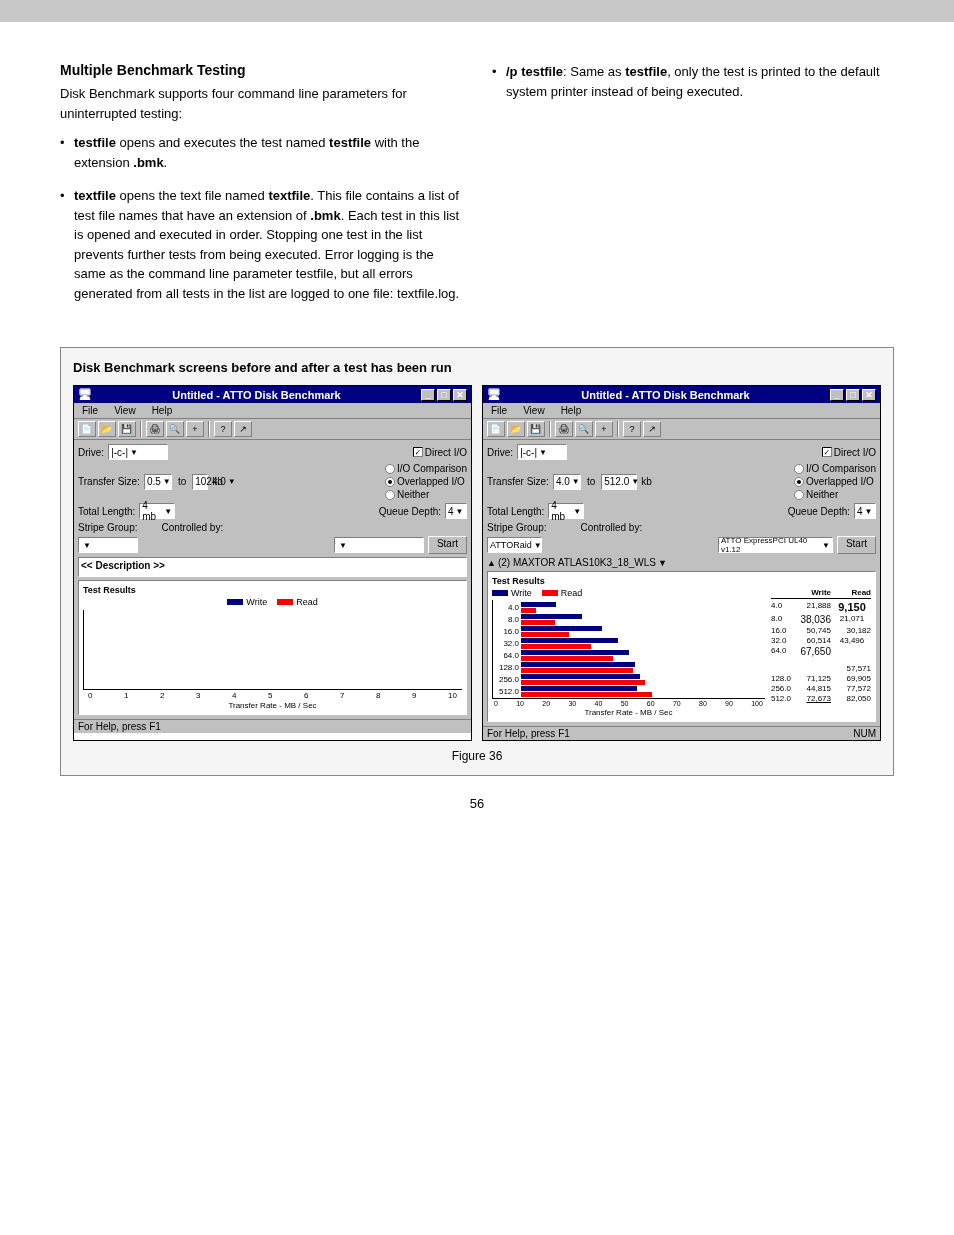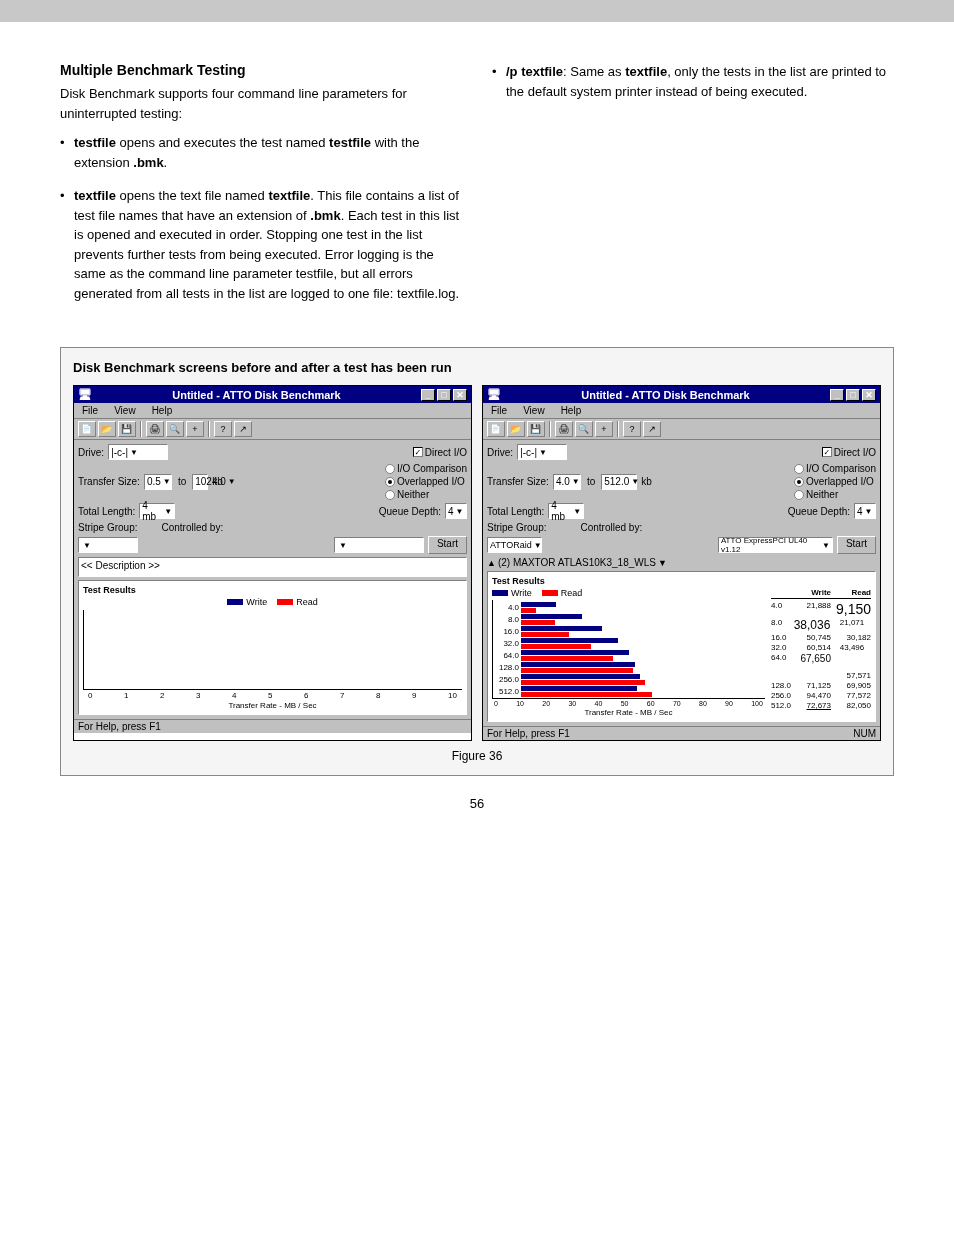--- a/index.html
+++ b/index.html
@@ -268,20 +268,21 @@
       min-height: 20px;
       border: 1px solid;
       border-top-color: #808080;
       border-left-color: #808080;
       border-right-color: #fff;
       border-bottom-color: #fff;
       background: #fff;
       font-size: 10px;
       padding: 2px;
       margin-bottom: 3px;
+      font-weight: bold;
     }
 
     .win-chart-area {
       background: #fff;
       border: 1px solid;
       border-top-color: #808080;
       border-left-color: #808080;
       border-right-color: #fff;
       border-bottom-color: #fff;
       padding: 4px;
@@ -382,24 +383,24 @@
       <div class="bullet-item">
         <span class="bold">testfile</span><span> opens and executes the test named </span><span class="bold">testfile</span><span> with the extension </span><span class="bold">.bmk</span><span>.</span>
       </div>
 
       <div class="bullet-item">
         <span class="bold">textfile</span><span> opens the text file named </span><span class="bold">textfile</span><span>. This file contains a list of test file names that have an extension of </span><span class="bold">.bmk</span><span>. Each test in this list is opened and executed in order. Stopping one test in the list prevents further tests from being executed. Error logging is the same as the command line parameter testfile, but all errors generated from all tests in the list are logged to one file: textfile.log.</span>
       </div>
     </div>
 
     <div class="col-right">
-
-      <div class="bullet-item">
-        <span class="bold">/p textfile</span><span>: Same as </span><span class="bold">textfile</span><span>, only the tests in the list are printed to the default system printer instead of being executed.</span>
+      <div class="bullet-item" style="margin-top: 0;">
+        <span class="bold">/p testfile</span><span>: Same as </span><span class="bold">testfile</span><span>, only the test is printed to the default system printer instead of being executed.</span>
       </div>
+
     </div>
   </div>
 
   <div class="figure-box">
     <div class="figure-title">Disk Benchmark screens before and after a test has been run</div>
 
     <div class="screenshots-row">
 
       <div class="win-screenshot">
         <div class="win-titlebar">
@@ -755,25 +756,25 @@
                 <div style="display:flex;gap:2px;font-weight:bold;border-bottom:1px solid #000;padding-bottom:1px;margin-bottom:2px;">
                   <span style="flex:1;"></span>
                   <span style="width:38px;text-align:right;">Write</span>
                   <span style="width:38px;text-align:right;">Read</span>
                 </div>
                 <div id="data-rows-right">
 
                 <div style="display: flex; gap: 2px; margin-bottom: 1px;">
                       <span style="flex: 1 1 0%; font-size: 8px;">4.0</span>
                       <span style="width: 38px; text-align: right; font-size: 8px;">21,888</span>
-                      <span style="width: 38px; text-align: right; font-size: 14px;">9,150</span>
+                      <span style="width: 38px; text-align: center; font-size: 11px; font-weight: bold;">9,150</span>
                     </div>
                     <div style="display: flex; gap: 2px; margin-bottom: 1px;">
                       <span style="flex: 1 1 0%; font-size: 8px;">8.0</span>
-                      <span style="width: 38px; text-align: center; font-size: 12px;">38,036</span>
+                      <span style="width: 38px; text-align: right; font-size: 10px;">38,036</span>
                       <span style="width: 38px; text-align: center; font-size: 8px;">21,071</span>
                     </div>
                     <div style="display: flex; gap: 2px; margin-bottom: 1px;">
                       <span style="flex: 1 1 0%; font-size: 8px;">16.0</span>
                       <span style="width: 38px; text-align: right; font-size: 8px;">50,745</span>
                       <span style="width: 38px; text-align: right; font-size: 8px;">30,182</span>
                     </div>
                     <div style="display: flex; gap: 2px; margin-bottom: 1px;">
                       <span style="flex: 1 1 0%; font-size: 8px;">32.0</span>
                       <span style="width: 38px; text-align: right; font-size: 8px;">60,514</span>
@@ -784,21 +785,21 @@
                       <span style="width: 38px; text-align: right; font-size: 10px;">67,650</span>
                       <span style="width: 38px; text-align: right; font-size: 8px; margin-top: 18px;">57,571</span>
                     </div>
                     <div style="display: flex; gap: 2px; margin-bottom: 1px;">
                       <span style="flex: 1 1 0%; font-size: 8px;">128.0</span>
                       <span style="width: 38px; text-align: right; font-size: 8px;">71,125</span>
                       <span style="width: 38px; text-align: right; font-size: 8px;">69,905</span>
                     </div>
                     <div style="display: flex; gap: 2px; margin-bottom: 1px;">
                       <span style="flex: 1 1 0%; font-size: 8px;">256.0</span>
-                      <span style="width: 38px; text-align: right; font-size: 8px;">94,470</span>
+                      <span style="width: 38px; text-align: right; font-size: 8px;">44,815</span>
                       <span style="width: 38px; text-align: right; font-size: 8px;">77,572</span>
                     </div>
                     <div style="display: flex; gap: 2px; margin-bottom: 1px;">
                       <span style="flex: 1 1 0%; font-size: 8px;">512.0</span>
                       <span style="width: 38px; text-align: right; font-size: 8px; text-decoration: underline;">72,673</span>
                       <span style="width: 38px; text-align: right; font-size: 8px;">82,050</span>
                     </div>
                   </div>
               </div>
             </div>

